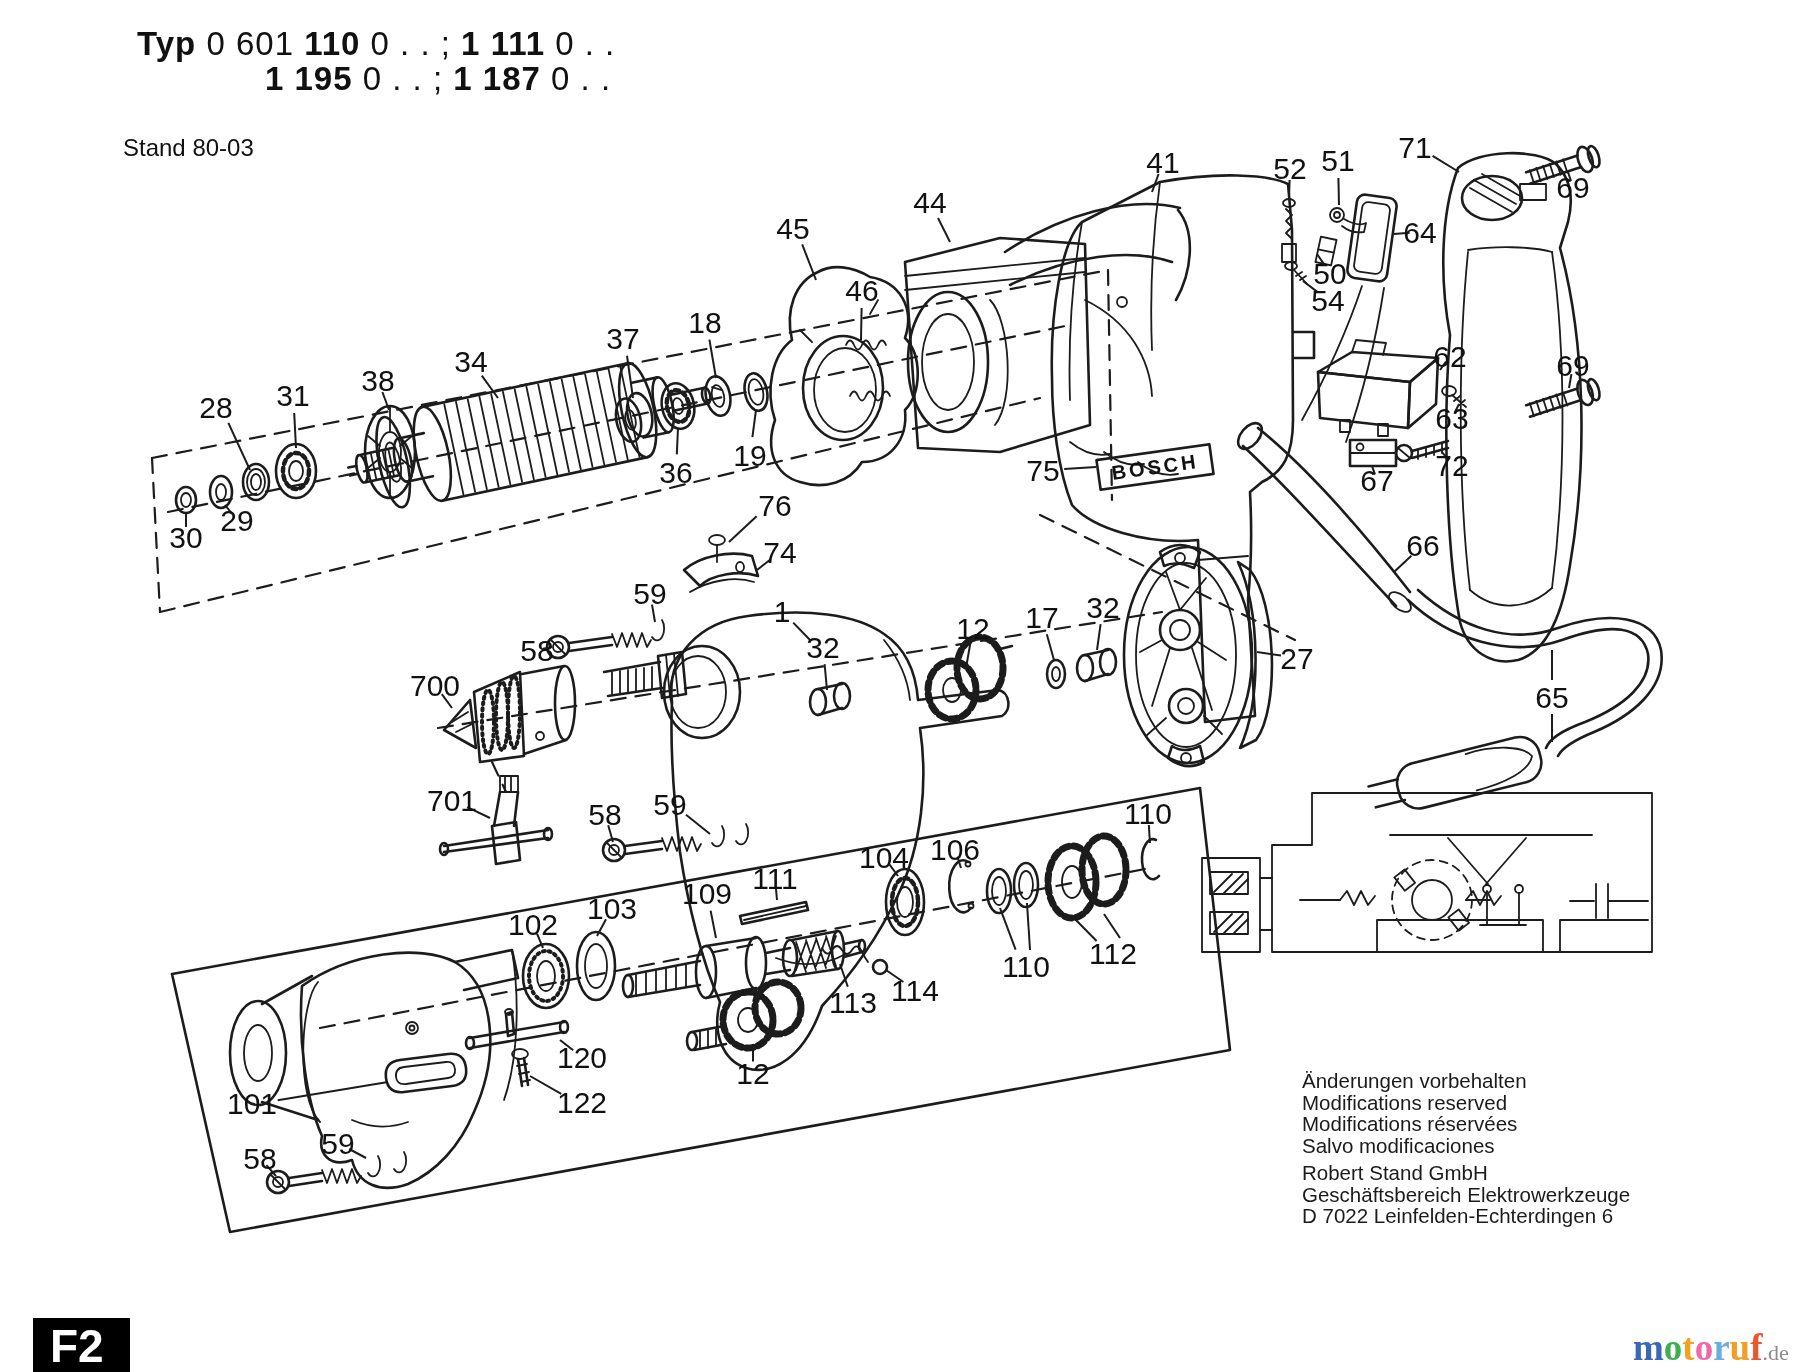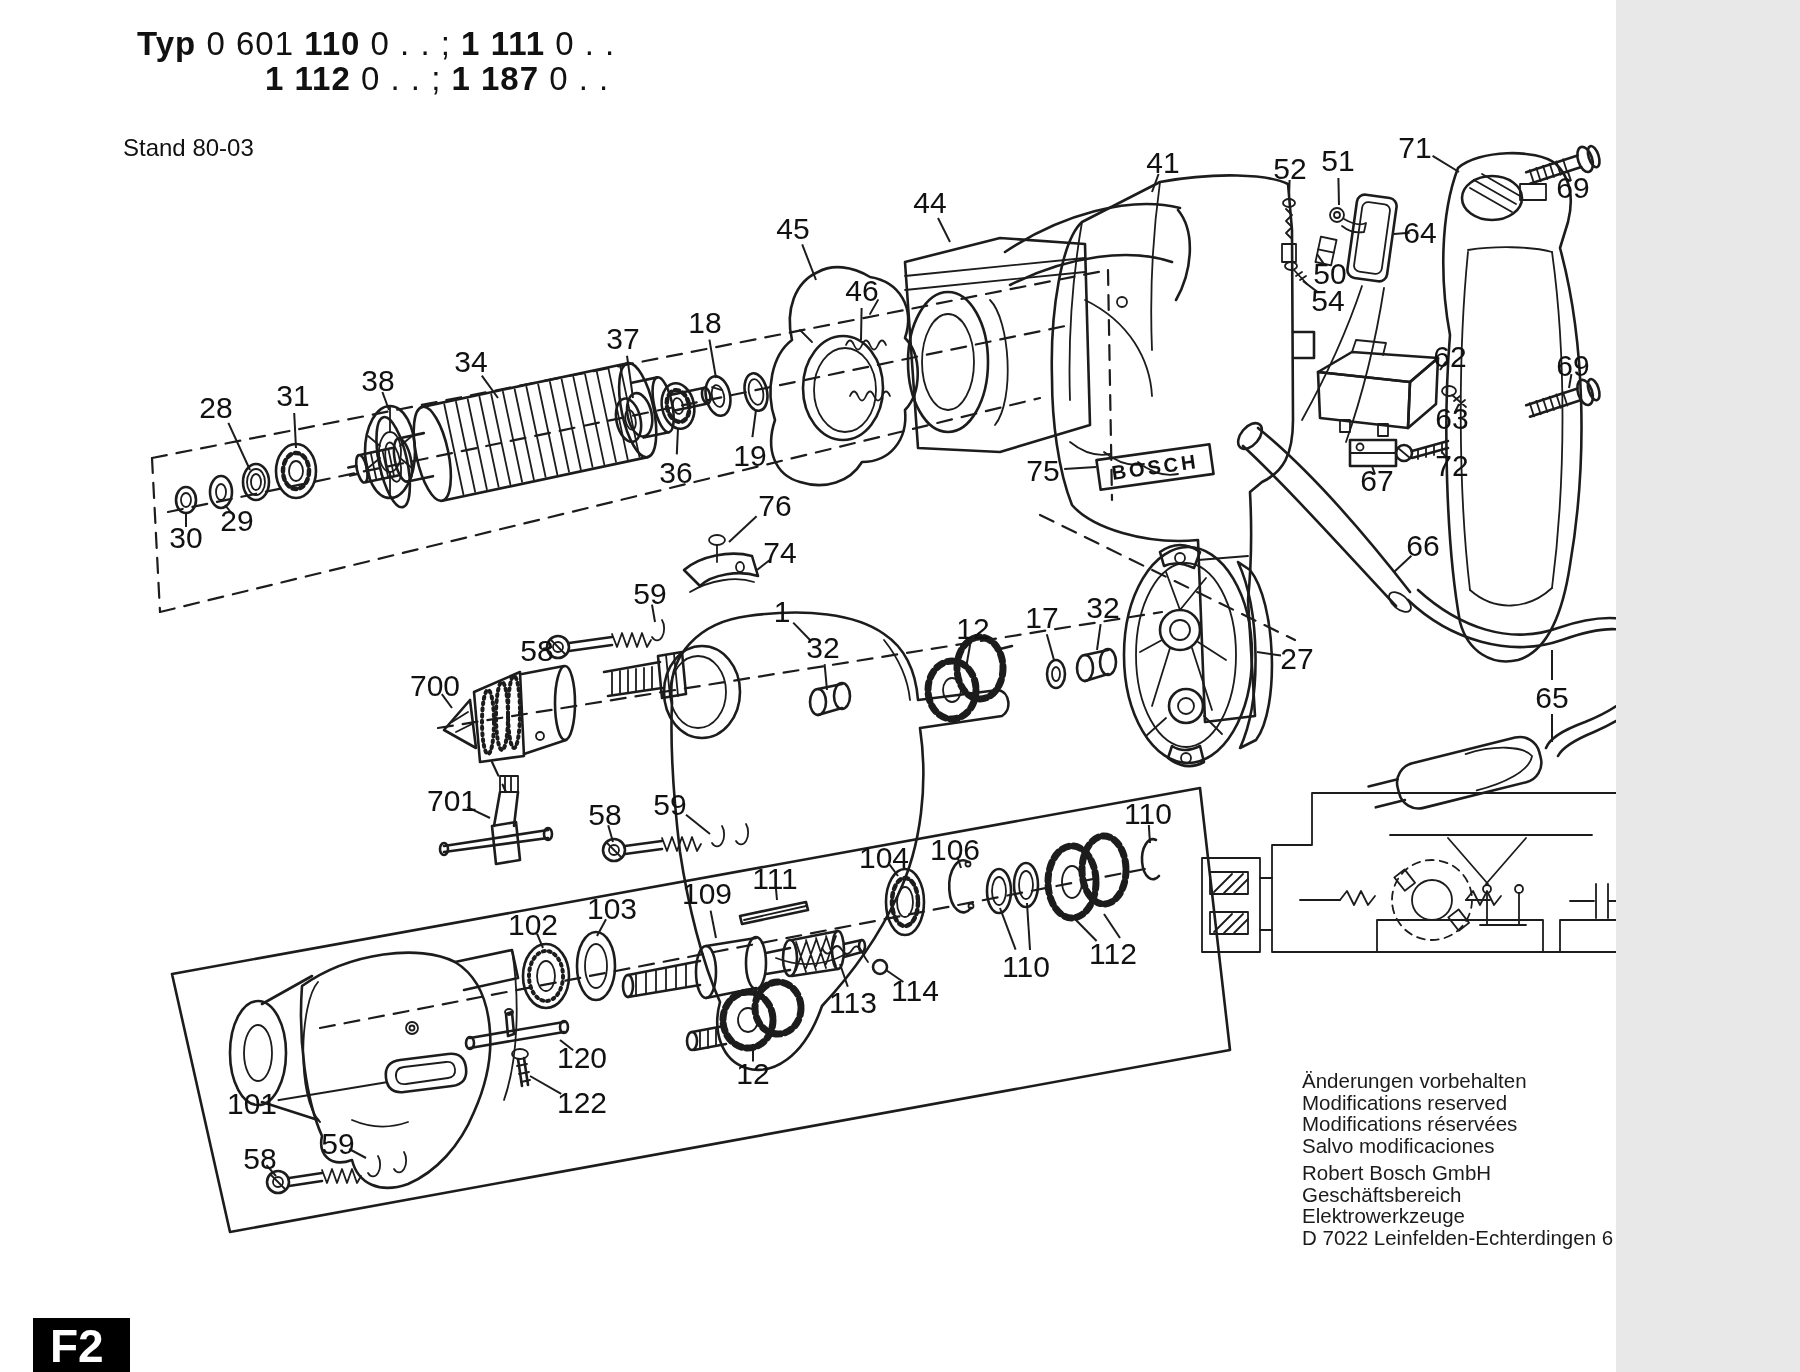--- a/index.html
+++ b/index.html
@@ -1,17 +1,17 @@
 <!DOCTYPE html>
 <html><head>
 <meta charset="utf-8">
 <style>
   html,body{margin:0;padding:0;background:#e8e8e8;}
   #page{
-    position:relative;width:1616px;height:1372px;background:#ffffff;
+    position:relative;width:1800px;height:1372px;background:#ffffff;
     overflow:hidden;font-family:"Liberation Sans",sans-serif;color:#111;
   }
   #art{position:absolute;left:0;top:0;width:1800px;height:1372px;}
   .ln{fill:none;stroke:#1c1c1c;stroke-width:2.6;stroke-linecap:round;stroke-linejoin:round;}
   .thin{stroke-width:1.8;}
   .dash{stroke-dasharray:15 10;stroke-width:2.2;}
   .teeth{stroke-width:7;stroke-dasharray:7 5;}
   .balls{stroke-width:4.5;stroke-dasharray:4 4;}
   .knurl{stroke-width:4;stroke-dasharray:2 4;}
   .lead{fill:none;stroke:#1c1c1c;stroke-width:2;}
@@ -26,21 +26,21 @@
   .watermark .de{font-size:22px;color:#8d8d8d;font-weight:400;}
   .bosch-text{font-family:"Liberation Sans",sans-serif;font-weight:700;font-size:20px;letter-spacing:3px;fill:#111;}
 </style>
 </head>
 <body>
 
 <div id="page">
 
   <div class="typ-block">
     <div><span class="b">Typ</span>&nbsp;<span class="typseg"><span>0 601 </span><span class="b">110</span><span> 0 . . ;  </span><span class="b">1 111</span><span> 0 . .</span></span></div>
-    <div class="typ-row2"><span class="typseg"><span class="b">1 112</span><span> 0 . . ;  </span><span class="b">1 187</span><span> 0 . .</span></span></div>
+    <div class="typ-row2"><span class="typseg"><span class="b">1 195</span><span> 0 . . ;  </span><span class="b">1 187</span><span> 0 . .</span></span></div>
   </div>
   <div class="stand">Stand 80-03</div>
 
   <svg id="art" viewBox="0 0 1800 1372">
 
     <g>
       <path class="ln dash" d="M152,458 L1108,270"></path>
       <path class="ln dash" d="M152,458 L160,612"></path>
       <path class="ln dash" d="M160,612 L1040,398"></path>
       <path class="ln dash" d="M1108,270 L1112,500"></path>
@@ -547,19 +547,19 @@
     </g>
   </svg>
 
   <div class="notes">
       <div>Änderungen vorbehalten</div>
       <div>Modifications reserved</div>
       <div>Modifications réservées</div>
       <div>Salvo modificaciones</div>
     </div>
   <div class="company">
-      <div>Robert Bosch GmbH</div>
+      <div>Robert Stand GmbH</div>
       <div>Geschäftsbereich Elektrowerkzeuge</div>
       <div>D 7022 Leinfelden-Echterdingen 6</div>
     </div>
 
   <div class="watermark"><span style="color: rgb(58, 103, 184);">m</span><span style="color: rgb(63, 175, 78);">o</span><span style="color: rgb(245, 159, 30);">t</span><span style="color: rgb(236, 106, 168);">o</span><span style="color: rgb(106, 174, 222);">r</span><span style="color: rgb(240, 160, 40);">u</span><span style="color: rgb(232, 88, 48);">f</span><span class="de">.de</span></div>
 </div>
 
 </body></html>

